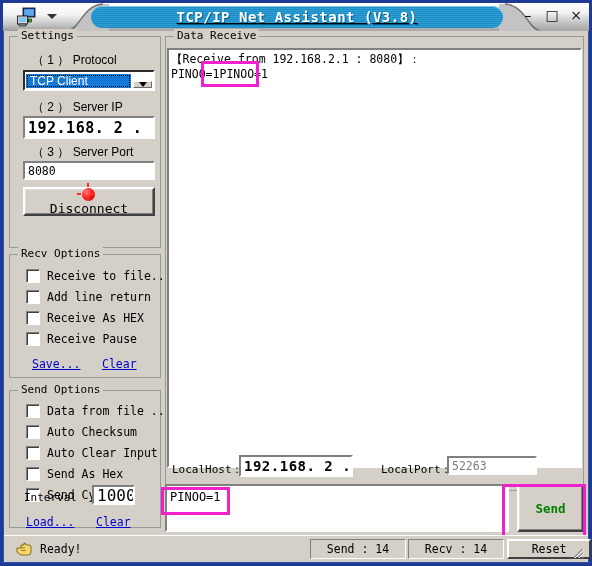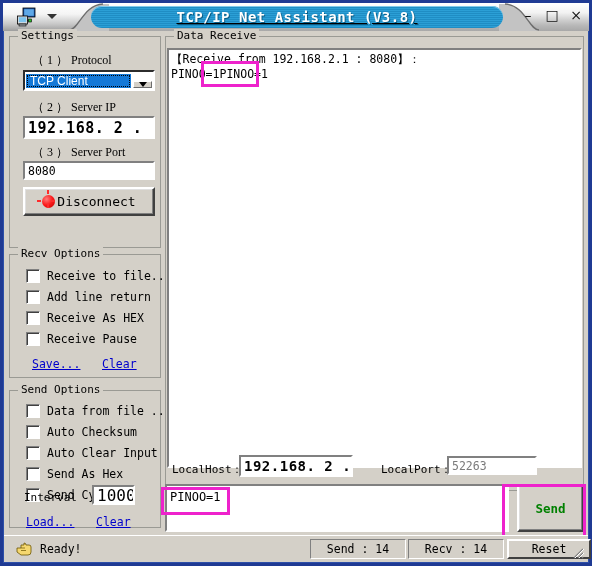--- a/index.html
+++ b/index.html
@@ -123,21 +123,21 @@
   }
 
   .lbl {
     position: absolute;
     font-family: "DejaVu Sans Mono", monospace;
     font-size: 11px;
     color: #000;
     white-space: nowrap;
   }
   .lbl-sans {
-    font-family: Liberation Serif, serif;
+    font-family: Liberation Sans, sans-serif;
     font-size: 12px;
   }
 
   
   .combo {
     position: absolute;
     box-sizing: border-box;
     border: 2px inset #ffffff;
     border-top-color:#808080; border-left-color:#808080;
     border-right-color:#ffffff; border-bottom-color:#ffffff;
@@ -421,21 +421,21 @@
       </div>
 
       <span class="lbl lbl-sans" style="left:22px; top:62px;">（ 2 ） Server IP</span>
 
       <div class="tinput big" style="left:13px; top:79px; width:132px; height:23px;">192.168. 2 . 1</div>
 
       <span class="lbl lbl-sans" style="left:22px; top:107px;">（ 3 ） Server Port</span>
 
       <div class="tinput" style="left:13px; top:124px; width:132px; height:19px; font-size:11.5px;">8080</div>
 
-      <div class="btn btn-disconnect" style="left:13px; top:150px; width:132px; height:29px;">
+      <div class="btn btn-disconnect" style="left:13px; top:150px; width:132px; height:29px;flex-direction:column;">
         <span class="led"></span>
         <span>Disconnect</span>
       </div>
     </div>
 
     <div class="group" style="left:5px; top:222px; width:152px; height:124px;">
       <span class="g-label">Recv Options</span>
 
       <div class="chk" style="left:16px; top:14px;">
         <span class="box"></span>

